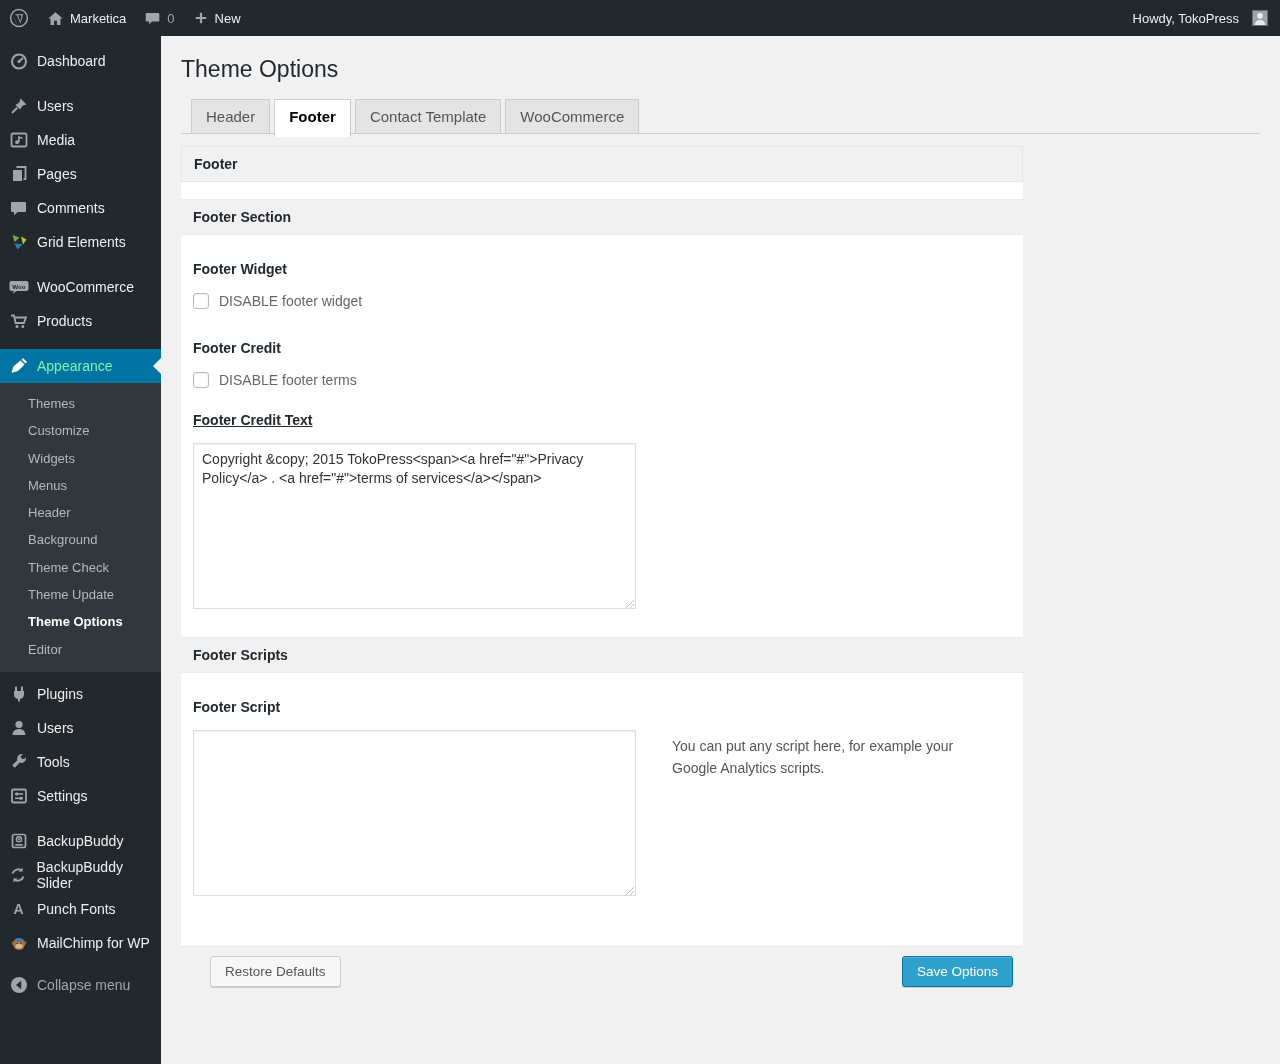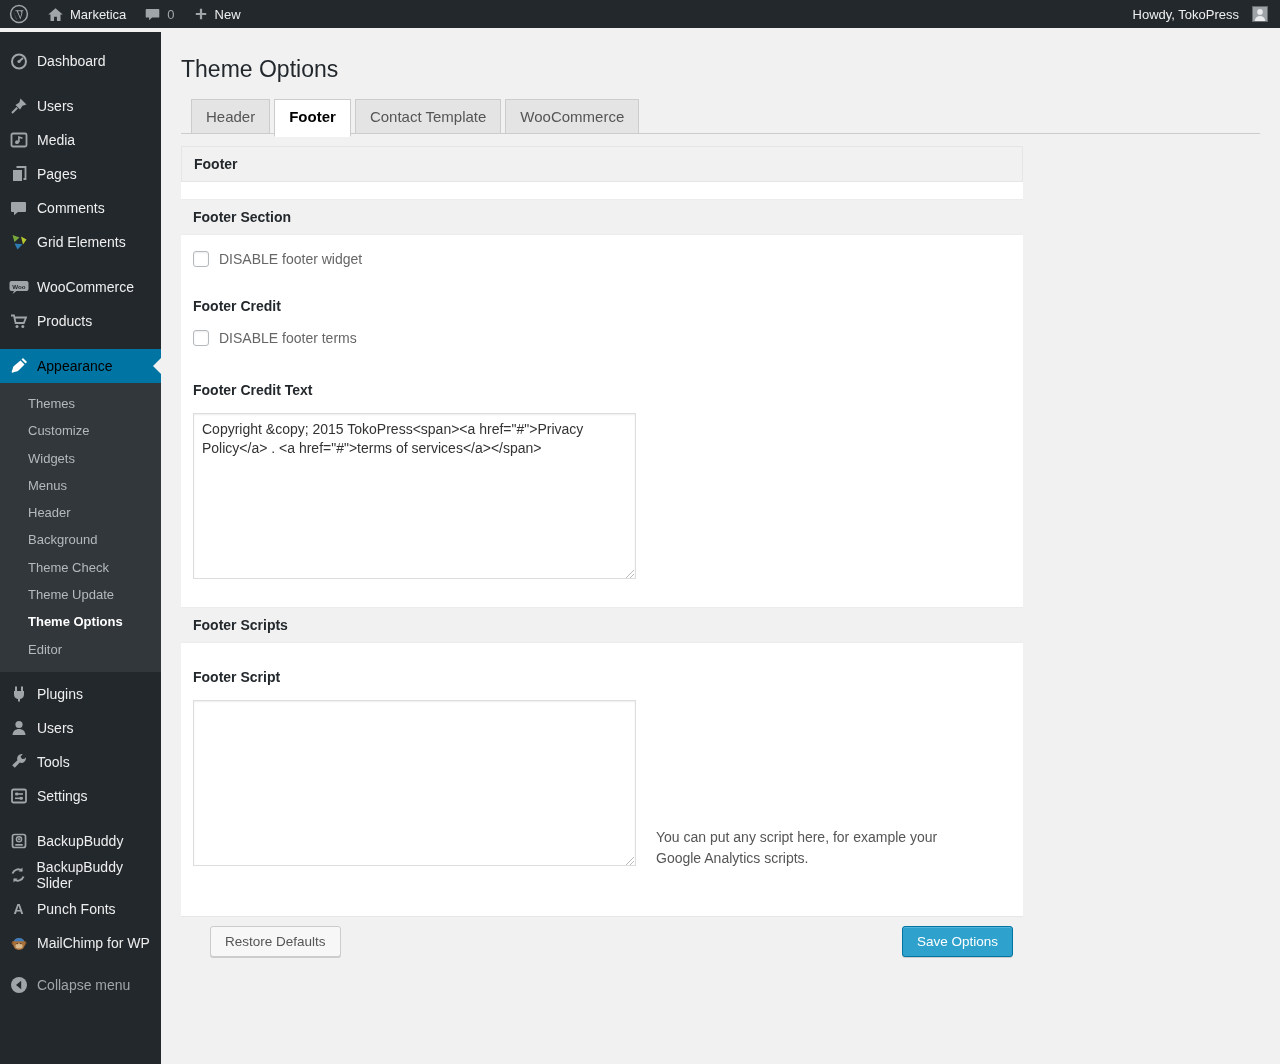--- a/index.html
+++ b/index.html
@@ -5,42 +5,42 @@
   * { box-sizing: border-box; }
   html,body { margin:0; padding:0; }
   body {
     width:1280px; height:1064px; overflow:hidden;
     font-family:"Liberation Sans", sans-serif;
     background:var(--page-bg,#f1f1f1);
     color:#444;
   }
   
   .adminbar {
-    position:absolute; top:0; left:0; right:0; height:28px;
+    position:absolute; top:0; left:0; right:0; height:36px;
     background:var(--admin-bar-bg,#23282d);
     display:flex; align-items:center; font-size:13px; color:#eee; z-index:50;
   }
   .ab-item { display:flex; align-items:center; gap:6px; padding:0 9px; height:32px; cursor:pointer; }
   .ab-left { display:flex; align-items:center; flex:1; }
   .ab-right { display:flex; align-items:center; padding-right:12px; }
   .ab-count { color:#a0a5aa; }
   .ab-icon { display:flex; }
   .avatar { width:16px; height:16px; background:#9ea3a8; border:1px solid #666b70; margin-left:7px; display:flex; align-items:flex-end; justify-content:center; overflow:hidden; }
   
   .sidebar {
     position:absolute; top:32px; left:0; bottom:0; width:161px;
     background:var(--menu-bg,#23282d); padding-top:12px; z-index:40;
   }
   .menu-item {
     height:34px; display:flex; align-items:center;
     color:#eee; font-size:14px; cursor:pointer; position:relative;
   }
   .menu-item .micon { width:37px; display:flex; justify-content:center; align-items:center; color:#a0a5aa; }
   .menu-item.dim { color:#a0a5aa; }
-  .menu-item.active { background:var(--accent-blue,#0074a2); color:#000000; }
+  .menu-item.active { background:var(--accent-blue,#0074a2); color:#86efac; }
   .menu-item.active .micon { color:#fff; }
   .menu-item.active::after {
     content:""; position:absolute; right:0; top:50%; margin-top:-8px;
     border:8px solid transparent; border-right-color:var(--page-bg,#f1f1f1);
   }
   .menu-sep { height:11px; }
   .submenu { background:var(--submenu-bg,#32373c); padding:7px 16px 9px; }
   .submenu-item { padding:7px 4px 6px 12px; font-size:13px; color:#b4b9be; cursor:pointer; line-height:1.1; }
   .submenu-item.current { color:#fff; font-weight:bold; }
   .letter-icon { font-size:14px; font-weight:bold; color:#a0a5aa; line-height:1; }
@@ -61,41 +61,41 @@
     background:#f1f1f1; border:1px solid #e5e5e5; padding:9px 12px;
     font-size:14px; font-weight:bold; color:#23282d;
   }
   .panel-body { background:#fff; padding-top:17px; }
   .section-bar {
     background:#f1f1f1; border-top:1px solid #ececec; border-bottom:1px solid #ececec;
     padding:9px 12px; font-size:14px; font-weight:bold; color:#23282d;
   }
   .fields { padding:0 12px; }
   .field-label { font-size:14px; font-weight:bold; color:#23282d; }
-  .mt26 { margin-top:26px; } .mt31 { margin-top:31px; } .mt32 { margin-top:36px; }
+  .mt26 { margin-top:26px; } .mt31 { margin-top:31px; } .mt32 { margin-top:24px;text-decoration:underline; }
   .check-row { margin-top:16px; display:flex; align-items:center; gap:10px; font-size:14px; color:#666; }
   .checkbox {
     appearance:none; -webkit-appearance:none; width:16px; height:16px; margin:0;
     background:#fff; border:1px solid #b4b9be; border-radius:3px; cursor:pointer;
     box-shadow:inset 0 1px 2px rgba(0,0,0,.08);
   }
   .ta-wrap { position:relative; display:inline-block; margin-top:15px; }
   textarea.opt-ta {
     width:443px; height:166px; resize:both;
     border:1px solid #ddd; background:#fff; color:#333;
     font-family:"Liberation Sans", sans-serif; font-size:14px; line-height:1.4;
     padding:6px 8px; outline:none;
     box-shadow:inset 0 1px 2px rgba(0,0,0,.07);
   }
   .ta-handle {
     position:absolute; right:2px; bottom:5px; width:10px; height:10px; pointer-events:none;
     background:repeating-linear-gradient(135deg, transparent 0 2px, #bbb 2px 3px);
     clip-path:polygon(100% 0, 100% 100%, 0 100%);
   }
-  .script-row { display:flex; align-items:flex-end; gap:20px; }
+  .script-row { display:flex; align-items:flex-start; gap:36px; }
   .field-desc { margin-top:21px; width:310px; font-size:14px; color:#555; line-height:1.55; }
   .panel-foot {
     margin-top:46px; background:#f1f1f1; border-top:1px solid #e7e7e7;
     display:flex; justify-content:space-between; align-items:center; padding:9px 10px;
   }
   .btn { border-radius:3px; font-size:13.5px; padding:5px 14px; cursor:pointer; line-height:1.45;
          font-family:"Liberation Sans", sans-serif;margin-left:19px; }
   .btn-secondary { background:#f7f7f7; border:1px solid #ccc; color:#555; box-shadow:0 1px 0 #ccc; }
   .btn-primary {
     background:var(--button-primary,#2ea2cc); border:1px solid var(--accent-blue,#0074a2); color:#fff;
@@ -383,20 +383,21 @@
     <div class="tab">WooCommerce</div>
   </div>
 
   <div class="panel">
     <div class="panel-head">Footer</div>
 
     <div class="panel-body">
       <div class="section-bar">Footer Section</div>
 
       <div class="fields">
+        <div class="field-label mt26">Footer Widget</div>
         <label class="check-row">
           <input type="checkbox" class="checkbox" style="">
           <span>DISABLE footer widget</span>
         </label>
 
         <div class="field-label mt31">Footer Credit</div>
         <label class="check-row">
           <input type="checkbox" class="checkbox" style="">
           <span>DISABLE footer terms</span>
         </label>

